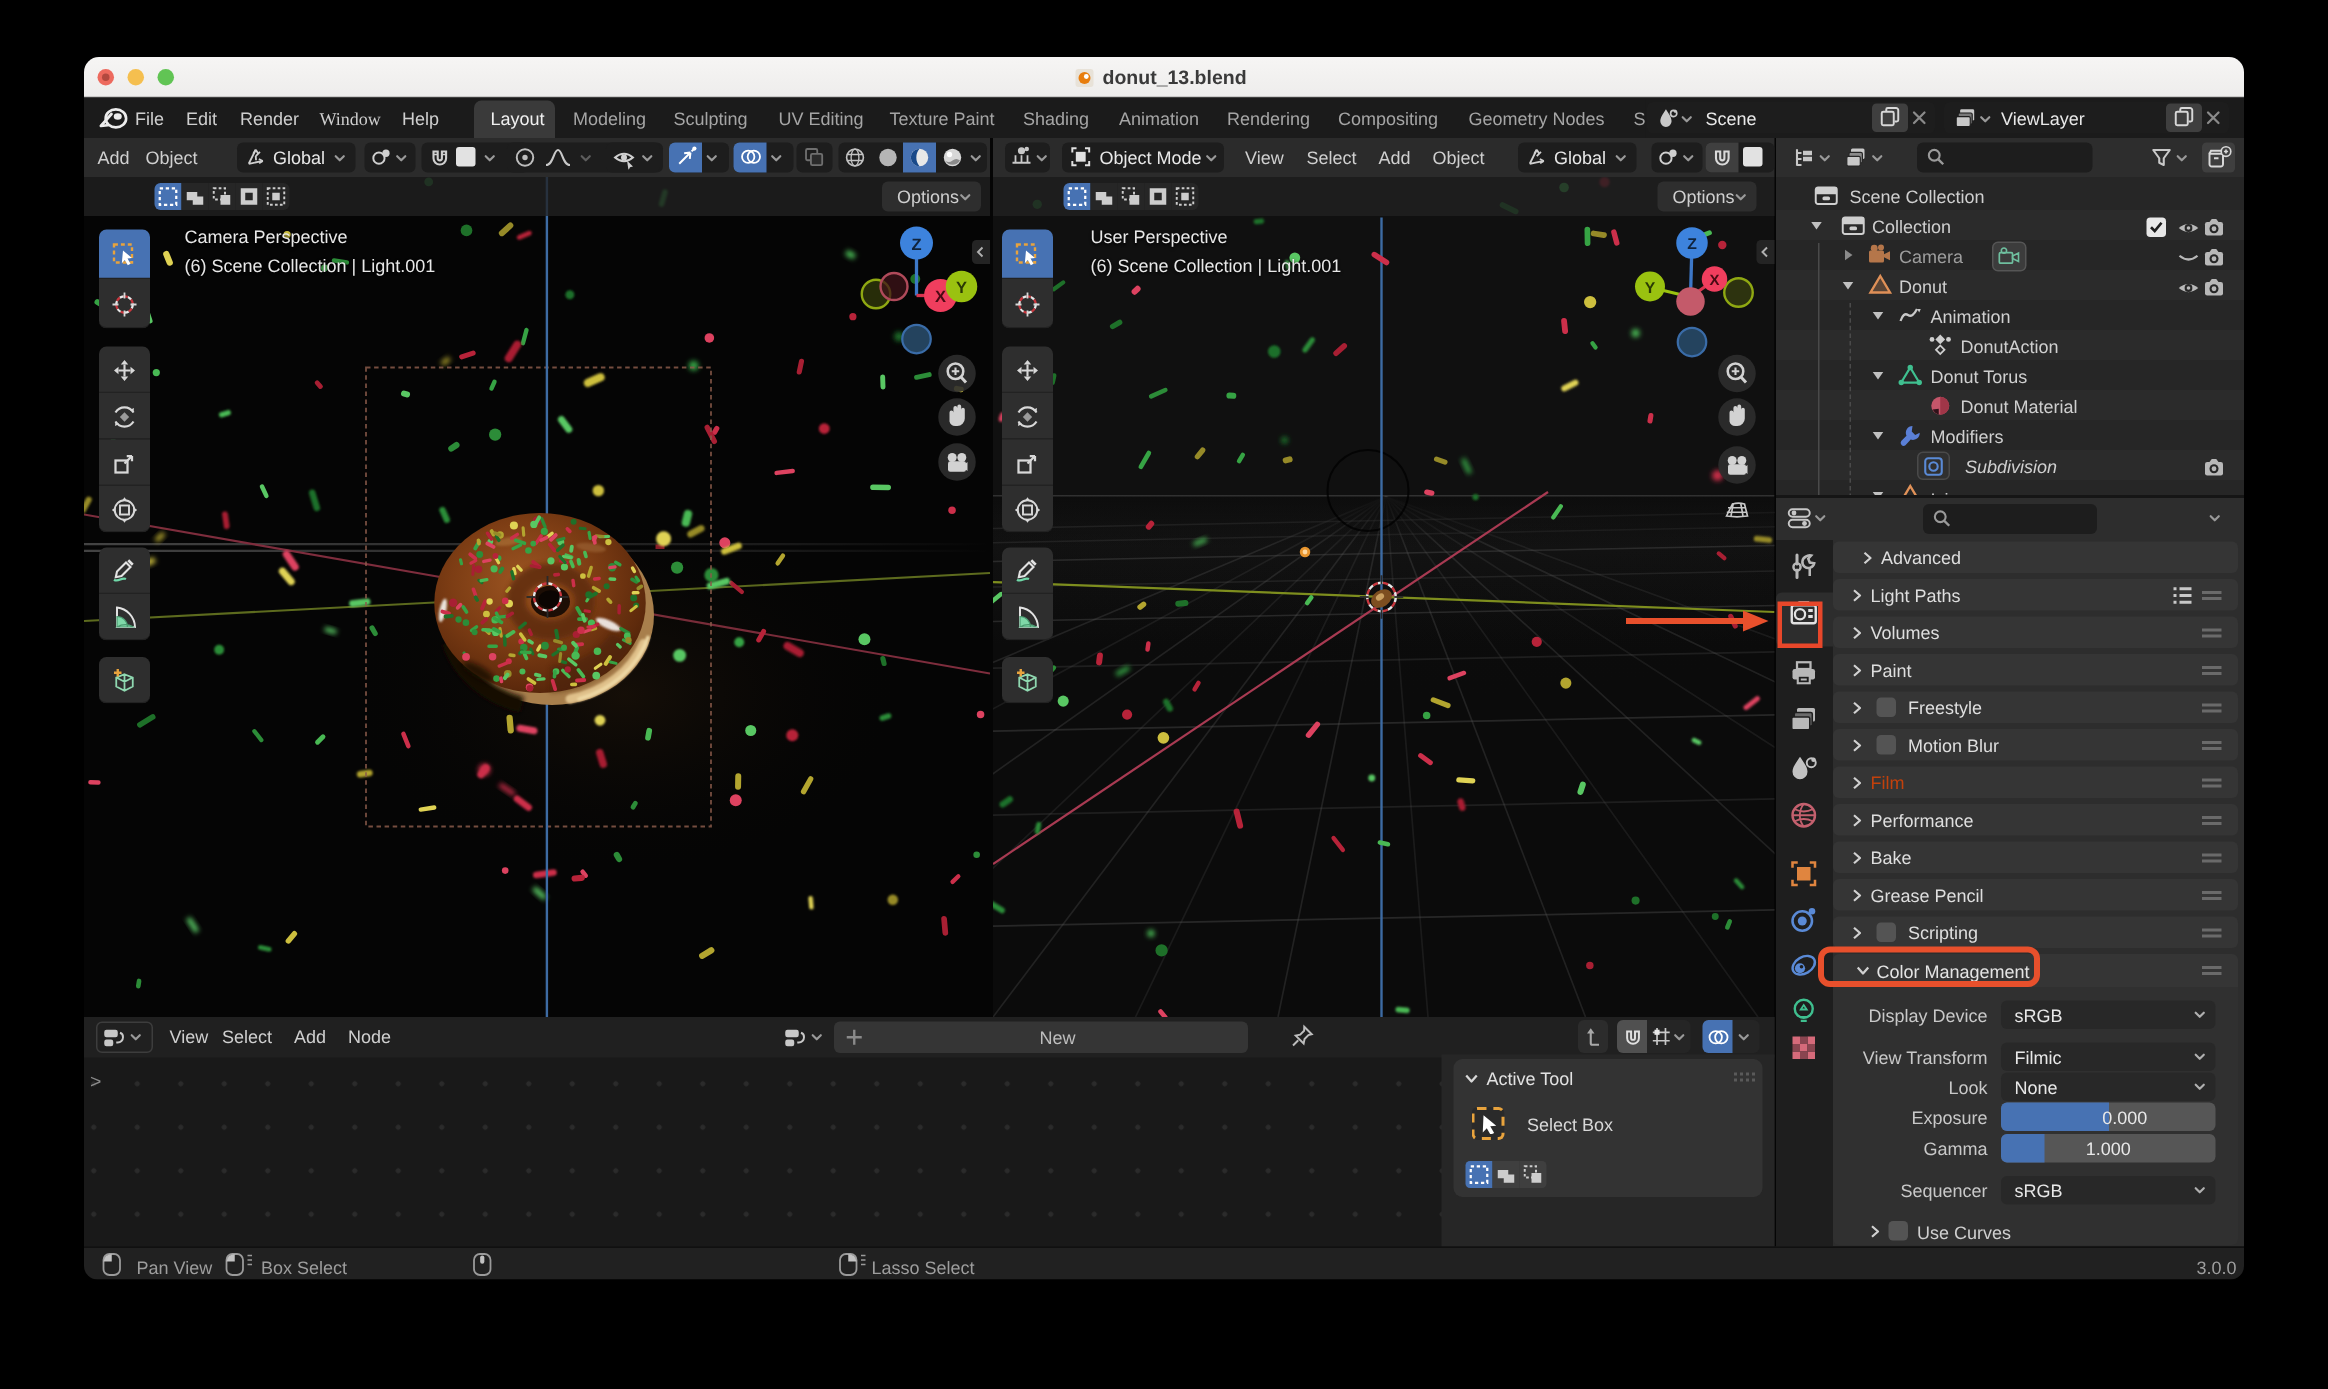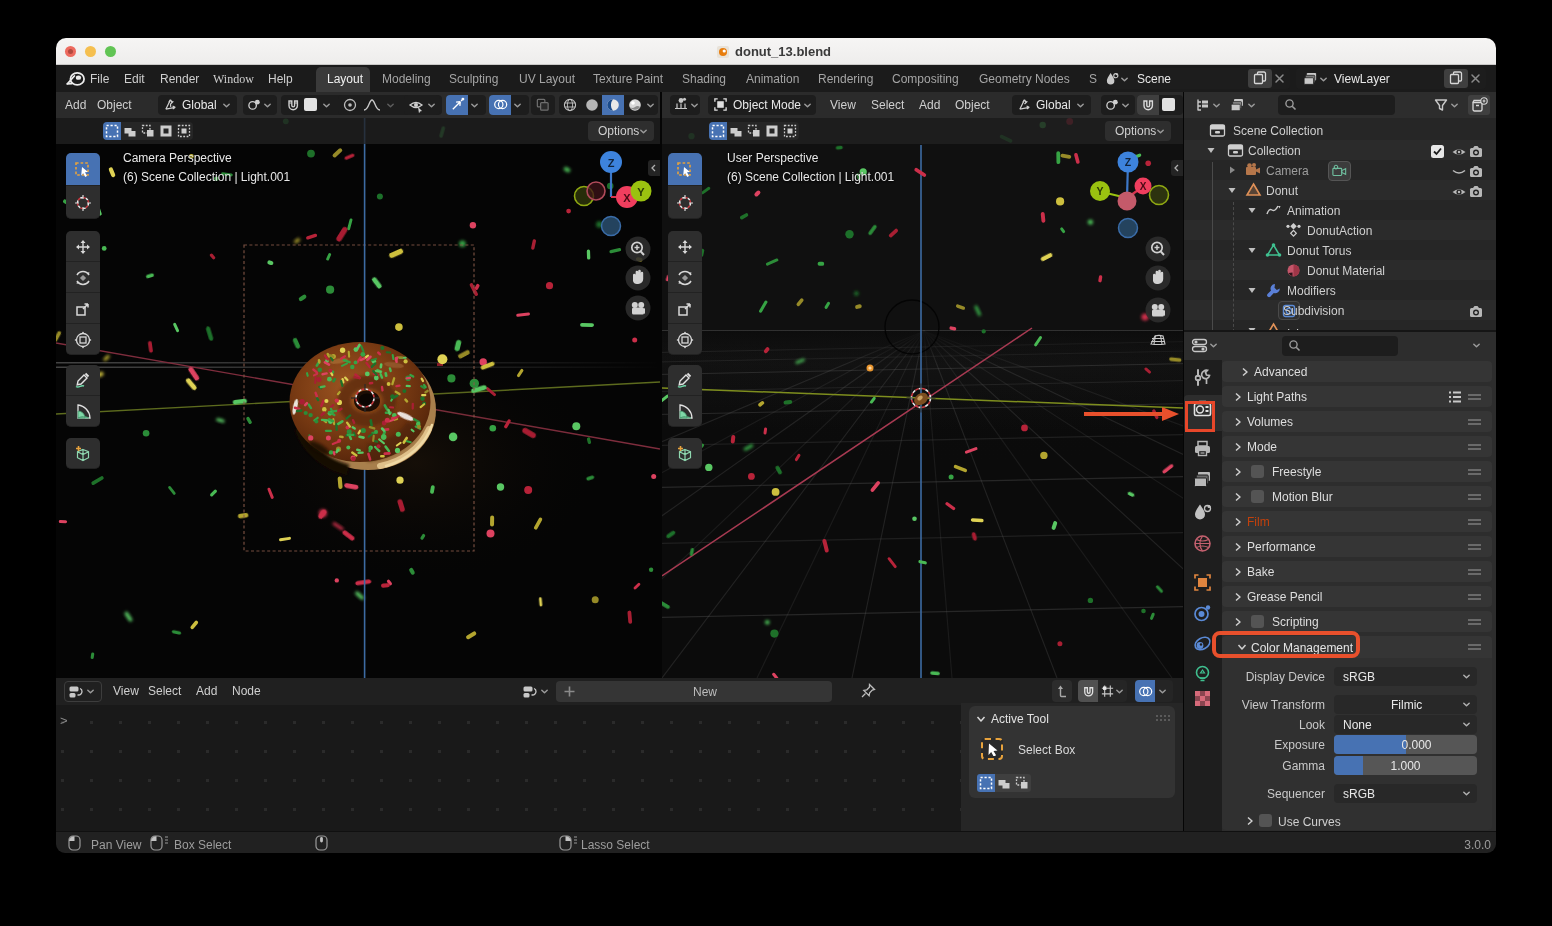--- a/index.html
+++ b/index.html
@@ -34,21 +34,21 @@
     </svg>
 <div class="a t" style="left:34px;top:34px;">File</div>
 <div class="a t" style="left:68px;top:34px;">Edit</div>
 <div class="a t" style="left:104px;top:34px;">Render</div>
 <div class="a t" style="left:157px;top:34px;font-family:Liberation Serif, serif;">Window</div>
 <div class="a t" style="left:212px;top:34px;">Help</div>
 <div class="a" style="left:260px;top:29px;width:54px;height:25px;background:#3a3a3a;border-radius:5px 5px 0 0"></div>
 <div class="a t" style="left:271px;top:34px;color:#f0f0f0">Layout</div>
 <div class="a t" style="left:326px;top:34px;color:#a5a5a5">Modeling</div>
 <div class="a t" style="left:393px;top:34px;color:#a5a5a5">Sculpting</div>
-<div class="a t" style="left:463px;top:34px;color:#a5a5a5">UV Layout</div>
+<div class="a t" style="left:463px;top:34px;color:#a5a5a5">UV Editing</div>
 <div class="a t" style="left:537px;top:34px;color:#a5a5a5">Texture Paint</div>
 <div class="a t" style="left:626px;top:34px;color:#a5a5a5">Shading</div>
 <div class="a t" style="left:690px;top:34px;color:#a5a5a5">Animation</div>
 <div class="a t" style="left:762px;top:34px;color:#a5a5a5">Rendering</div>
 <div class="a t" style="left:836px;top:34px;color:#a5a5a5">Compositing</div>
 <div class="a t" style="left:923px;top:34px;color:#a5a5a5">Geometry Nodes</div>
 <div class="a t" style="left:1033px;top:34px;color:#a5a5a5">Scripting</div>
 <div class="a" style="left:1041px;top:28px;width:399px;height:26px;background:#1b1b1b"></div>
 <div class="a wdg" style="left:1042px;top:30px;width:192px;height:21px"></div>
 <div class="a wdg" style="left:1240px;top:30px;width:190px;height:21px"></div>
@@ -1126,21 +1126,21 @@
     </svg>
 <svg class="a" style="left:1209px;top:244px" width="17" height="17" viewBox="0 0 17 17">
       <path d="M10 2 a4.5 4.5 0 0 0 -4 6.5 L2.5 12 a2 2 0 0 0 2.8 2.8 L8.8 11 a4.5 4.5 0 0 0 6 -4.5 l-3 1.5 -2.3 -2.3z" fill="#5a7fd6"></path>
     </svg>
 <div class="a t" style="left:1231px;top:246px;">Modifiers</div>
 <div class="a" style="left:1222px;top:263px;width:22px;height:19px;background:#303030;border-radius:4px;border:1px solid #4a4a4a"></div>
 <svg class="a" style="left:1226px;top:266px" width="14" height="14" viewBox="0 0 14 14">
       <rect x="1.5" y="1.5" width="11" height="11" rx="2" fill="none" stroke="#5a8ad6" stroke-width="1.4"></rect>
       <circle cx="7" cy="7" r="2.8" fill="none" stroke="#5a8ad6" stroke-width="1.4"></circle>
     </svg>
-<div class="a t" style="left:1227px;top:266px;">Subdivision</div>
+<div class="a t" style="left:1254px;top:266px;font-style:italic;">Subdivision</div>
 <svg class="a" style="left:1412px;top:266px" width="16" height="16" viewBox="0 0 16 16">
       <rect x="2" y="4" width="12" height="9" rx="1.5" fill="#b8b8b8"></rect>
       <path d="M5 4 l1.5-2 h3 L11 4z" fill="#b8b8b8"></path>
       <circle cx="8" cy="8.5" r="3" fill="#262626"></circle>
       <circle cx="8" cy="8.5" r="1.6" fill="#b8b8b8"></circle>
     </svg>
 <svg class="a" style="left:1191px;top:287px" width="10" height="10" viewBox="0 0 10 10">
       <path d="M1.5 3 h7 L5 8z" fill="#c0c0c0"></path>
     </svg>
 <div class="a" style="left:1209px;top:284px;width:17px;height:10px;overflow:hidden">
@@ -1252,21 +1252,21 @@
 <svg class="a" style="left:1177px;top:379px" width="10" height="10" viewBox="0 0 10 10">
       <polyline points="3,1.5 7,5 3,8.5" fill="none" stroke="#d0d0d0" stroke-width="1.5" stroke-linejoin="round"></polyline>
     </svg>
 <div class="a t" style="left:1191px;top:377px;color:#dedede">Volumes</div>
 <div class="a" style="left:1412px;top:381px;width:13px;height:2px;background:#6a6a6a"></div>
     <div class="a" style="left:1412px;top:385px;width:13px;height:2px;background:#6a6a6a"></div>
 <div class="a panelhdr" style="left:1166px;top:398px;width:270px;height:21px"></div>
 <svg class="a" style="left:1177px;top:404px" width="10" height="10" viewBox="0 0 10 10">
       <polyline points="3,1.5 7,5 3,8.5" fill="none" stroke="#d0d0d0" stroke-width="1.5" stroke-linejoin="round"></polyline>
     </svg>
-<div class="a t" style="left:1191px;top:402px;color:#dedede">Mode</div>
+<div class="a t" style="left:1191px;top:402px;color:#dedede">Paint</div>
 <div class="a" style="left:1412px;top:406px;width:13px;height:2px;background:#6a6a6a"></div>
     <div class="a" style="left:1412px;top:410px;width:13px;height:2px;background:#6a6a6a"></div>
 <div class="a panelhdr" style="left:1166px;top:423px;width:270px;height:21px"></div>
 <svg class="a" style="left:1177px;top:429px" width="10" height="10" viewBox="0 0 10 10">
       <polyline points="3,1.5 7,5 3,8.5" fill="none" stroke="#d0d0d0" stroke-width="1.5" stroke-linejoin="round"></polyline>
     </svg>
 <div class="a" style="left:1195px;top:427px;width:13px;height:13px;background:#545454;border-radius:3px"></div>
 <div class="a t" style="left:1216px;top:427px;color:#dedede">Freestyle</div>
 <div class="a" style="left:1412px;top:431px;width:13px;height:2px;background:#6a6a6a"></div>
     <div class="a" style="left:1412px;top:435px;width:13px;height:2px;background:#6a6a6a"></div>
@@ -1335,21 +1335,21 @@
 <div class="a t" style="left:1069px;top:629px;"></div>
 <div class="a t" style="left:1069px;top:632px;width:200px;text-align:right;color:#c8c8c8">Display Device</div>
 <div class="a" style="left:1278px;top:629px;width:143px;height:19px;background:#282828;border-radius:4px"></div>
 <div class="a tw" style="left:1287px;top:632px;">sRGB</div>
 <svg class="a" style="left:1406px;top:634px" width="9" height="9" viewBox="0 0 10 10">
       <polyline points="2,3.5 5,6.5 8,3.5" fill="none" stroke="#b0b0b0" stroke-width="1.6" stroke-linecap="round" stroke-linejoin="round"></polyline>
     </svg>
 <div class="a t" style="left:1069px;top:657px;"></div>
 <div class="a t" style="left:1069px;top:660px;width:200px;text-align:right;color:#c8c8c8">View Transform</div>
 <div class="a" style="left:1278px;top:657px;width:143px;height:19px;background:#282828;border-radius:4px"></div>
-<div class="a tw" style="left:1287px;top:660px;margin-left:48px;">Filmic</div>
+<div class="a tw" style="left:1287px;top:660px;">Filmic</div>
 <svg class="a" style="left:1406px;top:662px" width="9" height="9" viewBox="0 0 10 10">
       <polyline points="2,3.5 5,6.5 8,3.5" fill="none" stroke="#b0b0b0" stroke-width="1.6" stroke-linecap="round" stroke-linejoin="round"></polyline>
     </svg>
 <div class="a t" style="left:1069px;top:677px;"></div>
 <div class="a t" style="left:1069px;top:680px;width:200px;text-align:right;color:#c8c8c8">Look</div>
 <div class="a" style="left:1278px;top:677px;width:143px;height:19px;background:#282828;border-radius:4px"></div>
 <div class="a tw" style="left:1287px;top:680px;">None</div>
 <svg class="a" style="left:1406px;top:682px" width="9" height="9" viewBox="0 0 10 10">
       <polyline points="2,3.5 5,6.5 8,3.5" fill="none" stroke="#b0b0b0" stroke-width="1.6" stroke-linecap="round" stroke-linejoin="round"></polyline>
     </svg>

